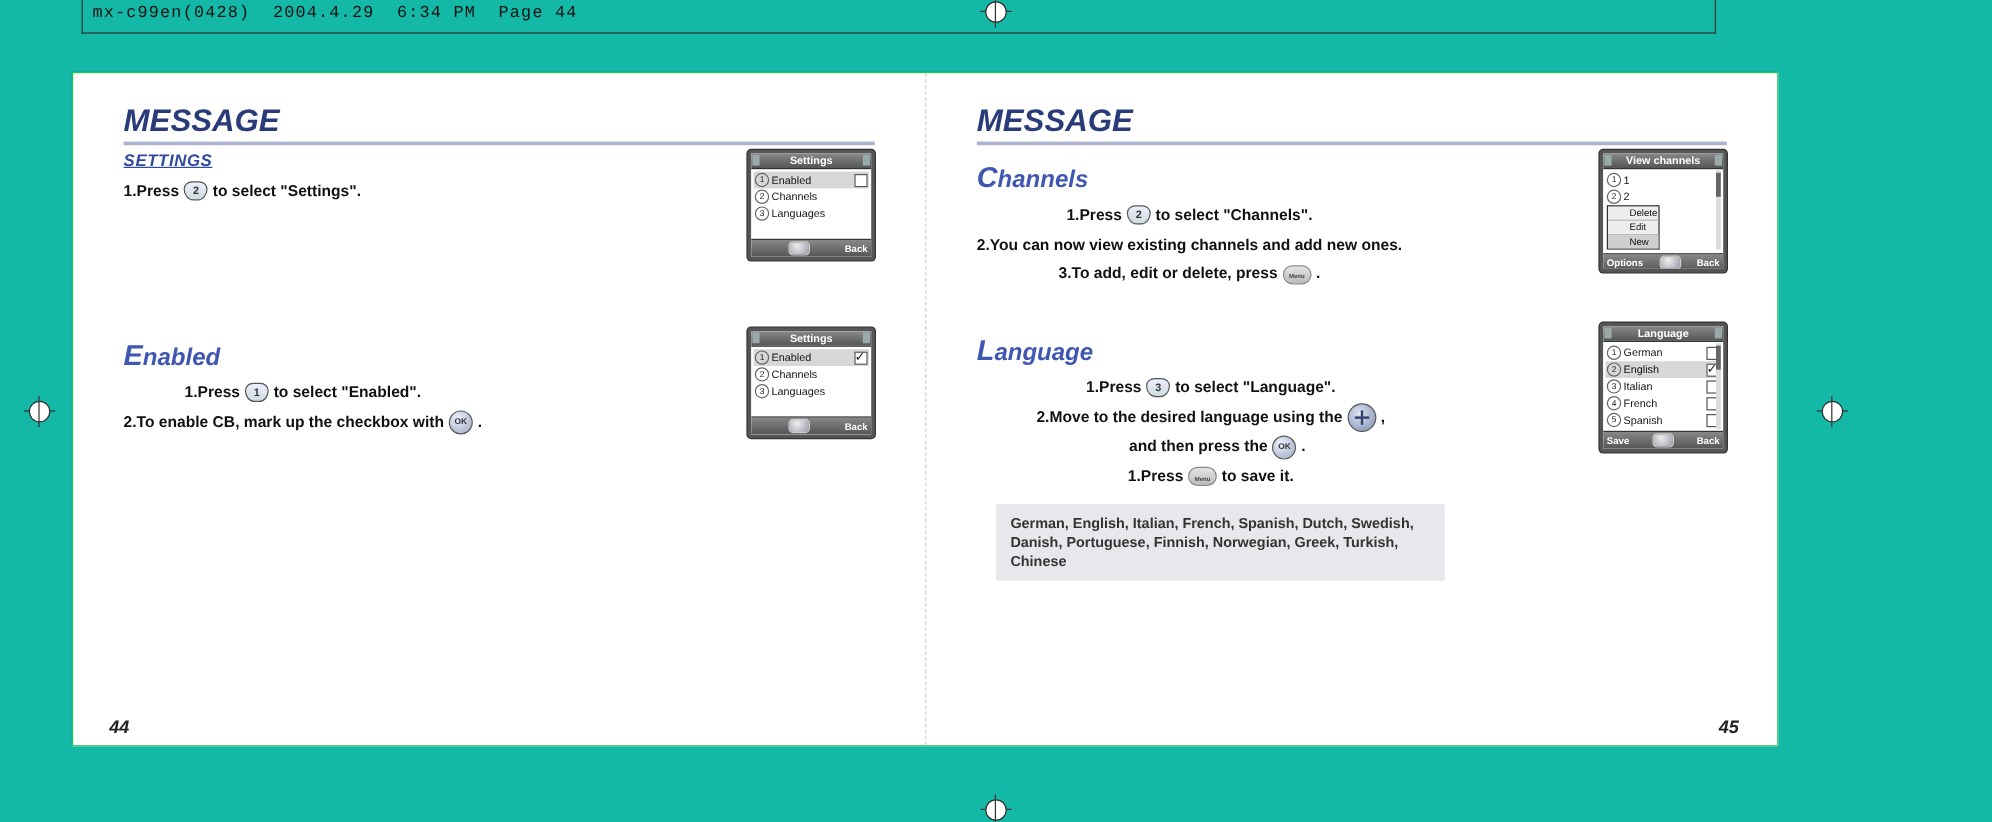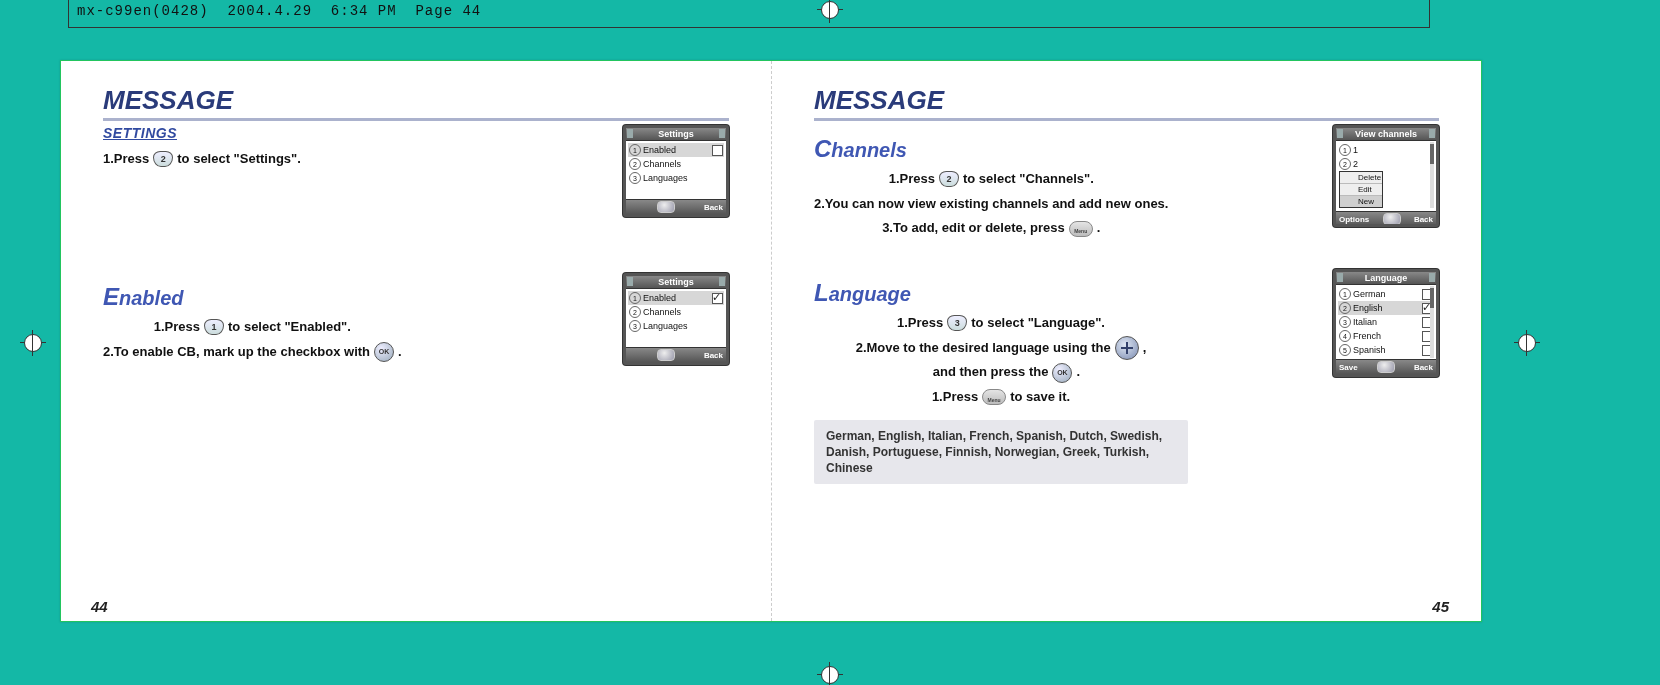--- a/index.html
+++ b/index.html
@@ -465,21 +465,21 @@
             <span>and then press the </span>
             <span class="keyicon round">OK</span>
             <span> .</span>
           </div>
           <div class="line">
             <span>1.Press </span>
             <span class="keyicon soft"></span>
             <span>to save it.</span>
           </div>
         </div>
-        <div class="notebox" style="margin-top:10px;">German, English, Italian, French, Spanish, Dutch, Swedish, Danish, Portuguese, Finnish, Norwegian, Greek, Turkish, Chinese</div>
+        <div class="notebox" style="margin-top:10px;margin-left:16px;">German, English, Italian, French, Spanish, Dutch, Swedish, Danish, Portuguese, Finnish, Norwegian, Greek, Turkish, Chinese</div>
       </div>
 
       <div class="phone">
         <div class="bar"><span class="bcorner l"></span><span class="bcorner r"></span><span>Language</span></div>
         <div class="body">
           <div class="row">
                 <span class="numcirc">1</span>
                 <span>German</span>
                 <span class="cb"></span>
               </div>

